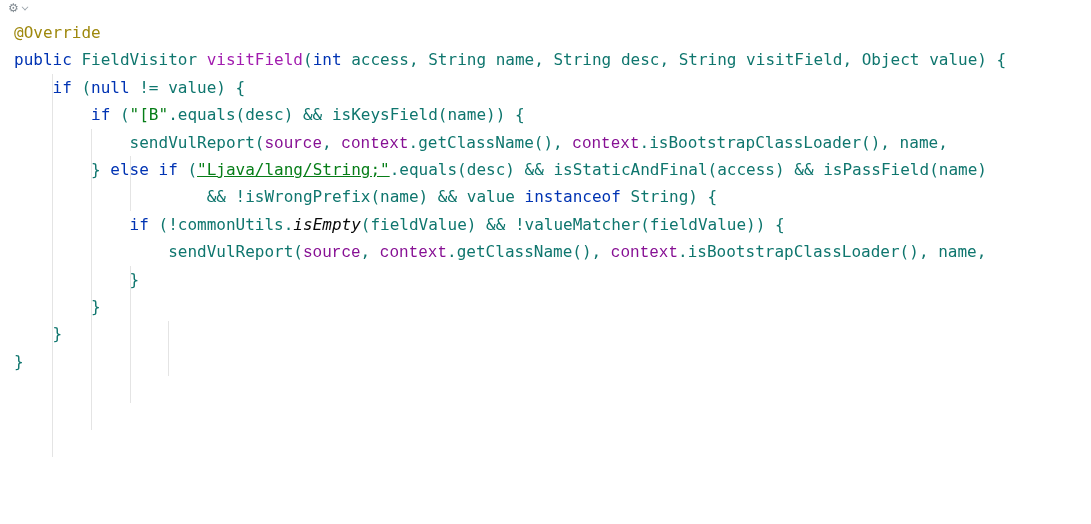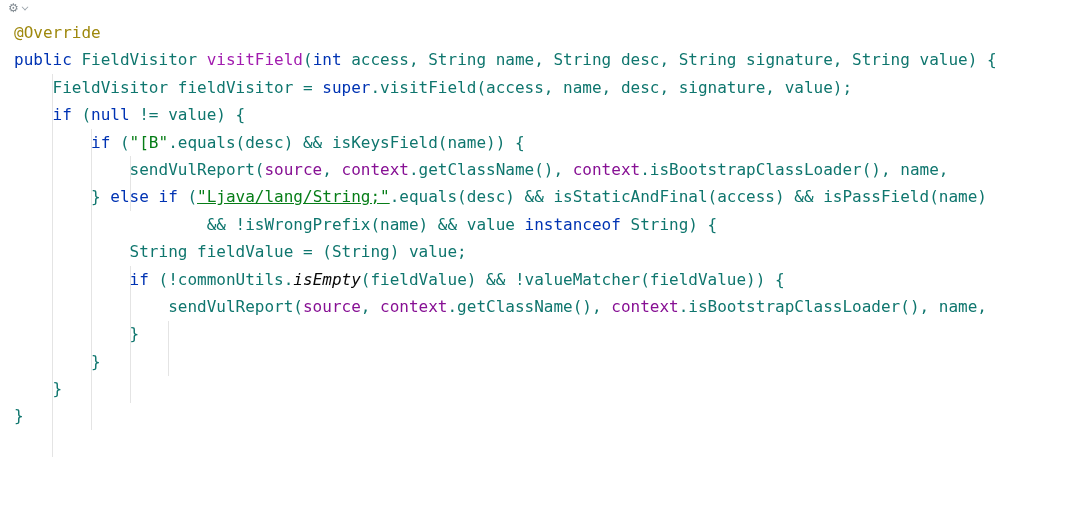--- a/index.html
+++ b/index.html
@@ -26,21 +26,21 @@
     line-height: 27.4px;
     white-space: pre;
     color: #080808;
   }
   .tok-plain { color: #0f766e; }
   .tok-kw   { color: #0033b3; }
   .tok-ann  { color: #9e880d; }
   .tok-str  { color: #067d17; }
   .tok-stru { color: #067d17; text-decoration: underline; }
   .tok-dec  { color: #a21caf; }
-  .tok-fld  { color: #871094; }
+  .tok-fld  { color: #871094; font-family: Liberation Mono, monospace; }
   .tok-stat { font-style: italic; }
   .guide {
     position: absolute;
     width: 1px;
     background: #e4e4e4;
     z-index: 1;
   }
   .g1 { left: 52px;  top: 74px;  height: 383px; }
   .g2 { left: 91px;  top: 129px; height: 301px; }
   .g3 { left: 130px; top: 156px; height: 55px; }
@@ -81,28 +81,26 @@
   </div>
 
   <div class="guide g1"></div>
   <div class="guide g2"></div>
   <div class="guide g3"></div>
   <div class="guide g4"></div>
   <div class="guide g5"></div>
 
   <div class="code" id="code">
       <div class="line"><span class="tok-ann">@Override</span></div>
-      <div class="line"><span class="tok-kw">public</span><span class="tok-plain"> FieldVisitor </span><span class="tok-dec">visitField</span><span class="tok-plain">(</span><span class="tok-kw">int</span><span class="tok-plain"> access, String name, String desc, String signature, String value) {</span></div>
-      <div class="line">    <span class="tok-plain">FieldVisitor fieldVisitor = </span><span class="tok-kw">super</span><span class="tok-plain">.visitField(access, name, desc, signature, value);</span></div>
+      <div class="line"><span class="tok-kw">public</span><span class="tok-plain"> FieldVisitor </span><span class="tok-dec">visitField</span><span class="tok-plain">(</span><span class="tok-kw">int</span><span class="tok-plain"> access, String name, String desc, String visitField, Object value) {</span></div>
       <div class="line">    <span class="tok-kw">if</span><span class="tok-plain"> (</span><span class="tok-kw">null</span><span class="tok-plain"> != value) {</span></div>
       <div class="line">        <span class="tok-kw">if</span><span class="tok-plain"> (</span><span class="tok-str">"[B"</span><span class="tok-plain">.equals(desc) &amp;&amp; isKeysField(name)) {</span></div>
       <div class="line">            <span class="tok-plain">sendVulReport(</span><span class="tok-fld">source</span><span class="tok-plain">, </span><span class="tok-fld">context</span><span class="tok-plain">.getClassName(), </span><span class="tok-fld">context</span><span class="tok-plain">.isBootstrapClassLoader(), name,</span></div>
       <div class="line">        <span class="tok-plain">} </span><span class="tok-kw">else</span><span class="tok-plain"> </span><span class="tok-kw">if</span><span class="tok-plain"> (</span><span class="tok-stru">"Ljava/lang/String;"</span><span class="tok-plain">.equals(desc) &amp;&amp; isStaticAndFinal(access) &amp;&amp; isPassField(name)</span></div>
       <div class="line">                    <span class="tok-plain">&amp;&amp; !isWrongPrefix(name) &amp;&amp; value </span><span class="tok-kw">instanceof</span><span class="tok-plain"> String) {</span></div>
-      <div class="line">            <span class="tok-plain">String fieldValue = (String) value;</span></div>
       <div class="line">            <span class="tok-kw">if</span><span class="tok-plain"> (!commonUtils.</span><span class="tok-stat">isEmpty</span><span class="tok-plain">(fieldValue) &amp;&amp; !valueMatcher(fieldValue)) {</span></div>
       <div class="line">                <span class="tok-plain">sendVulReport(</span><span class="tok-fld">source</span><span class="tok-plain">, </span><span class="tok-fld">context</span><span class="tok-plain">.getClassName(), </span><span class="tok-fld">context</span><span class="tok-plain">.isBootstrapClassLoader(), name,</span></div>
       <div class="line">            <span class="tok-plain">}</span></div>
       <div class="line">        <span class="tok-plain">}</span></div>
       <div class="line">    <span class="tok-plain">}</span></div>
       <div class="line"><span class="tok-plain">}</span></div>
     </div>
 
 </div>
 

